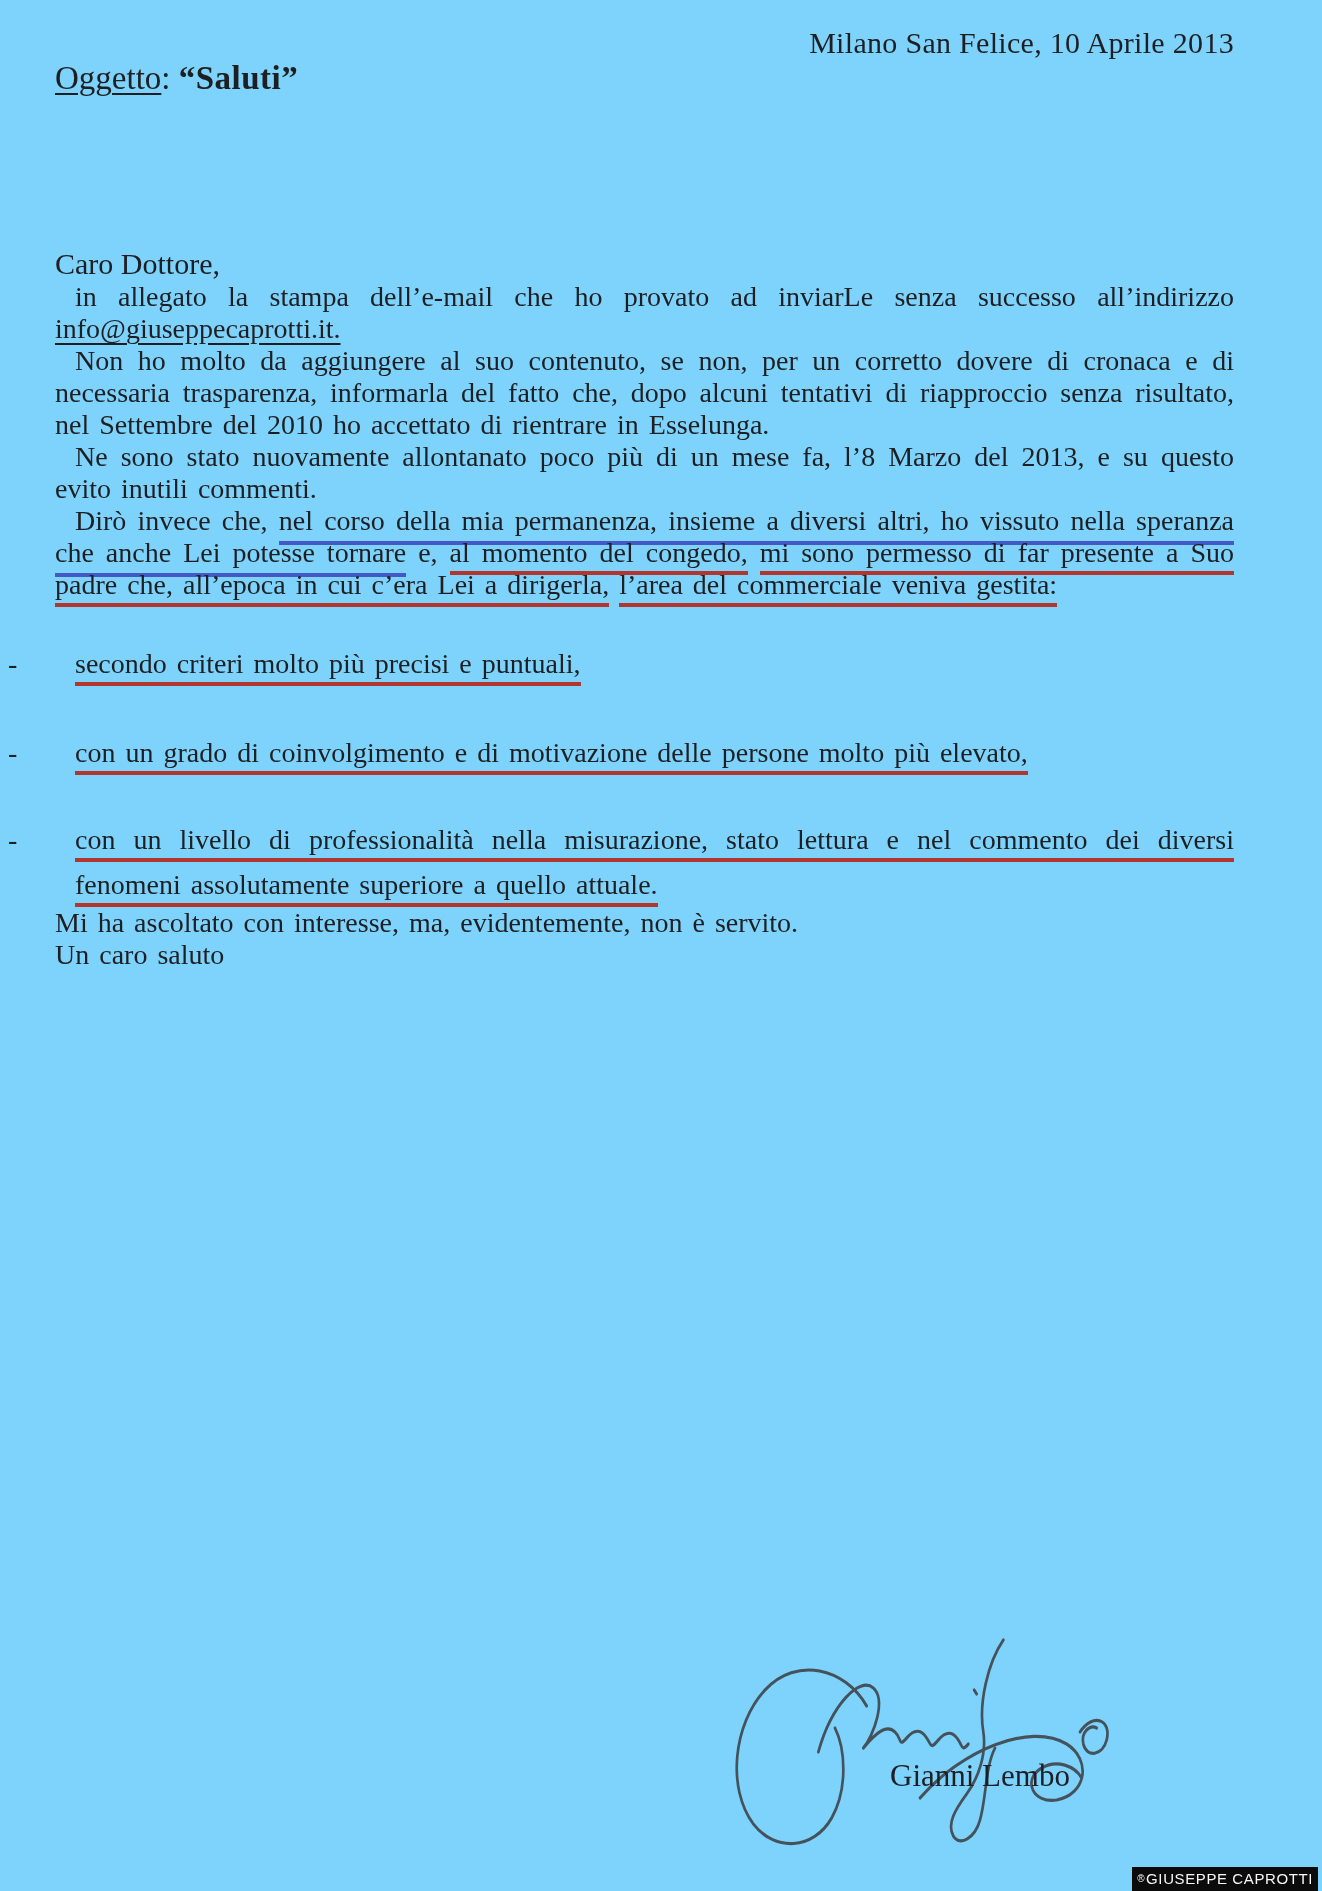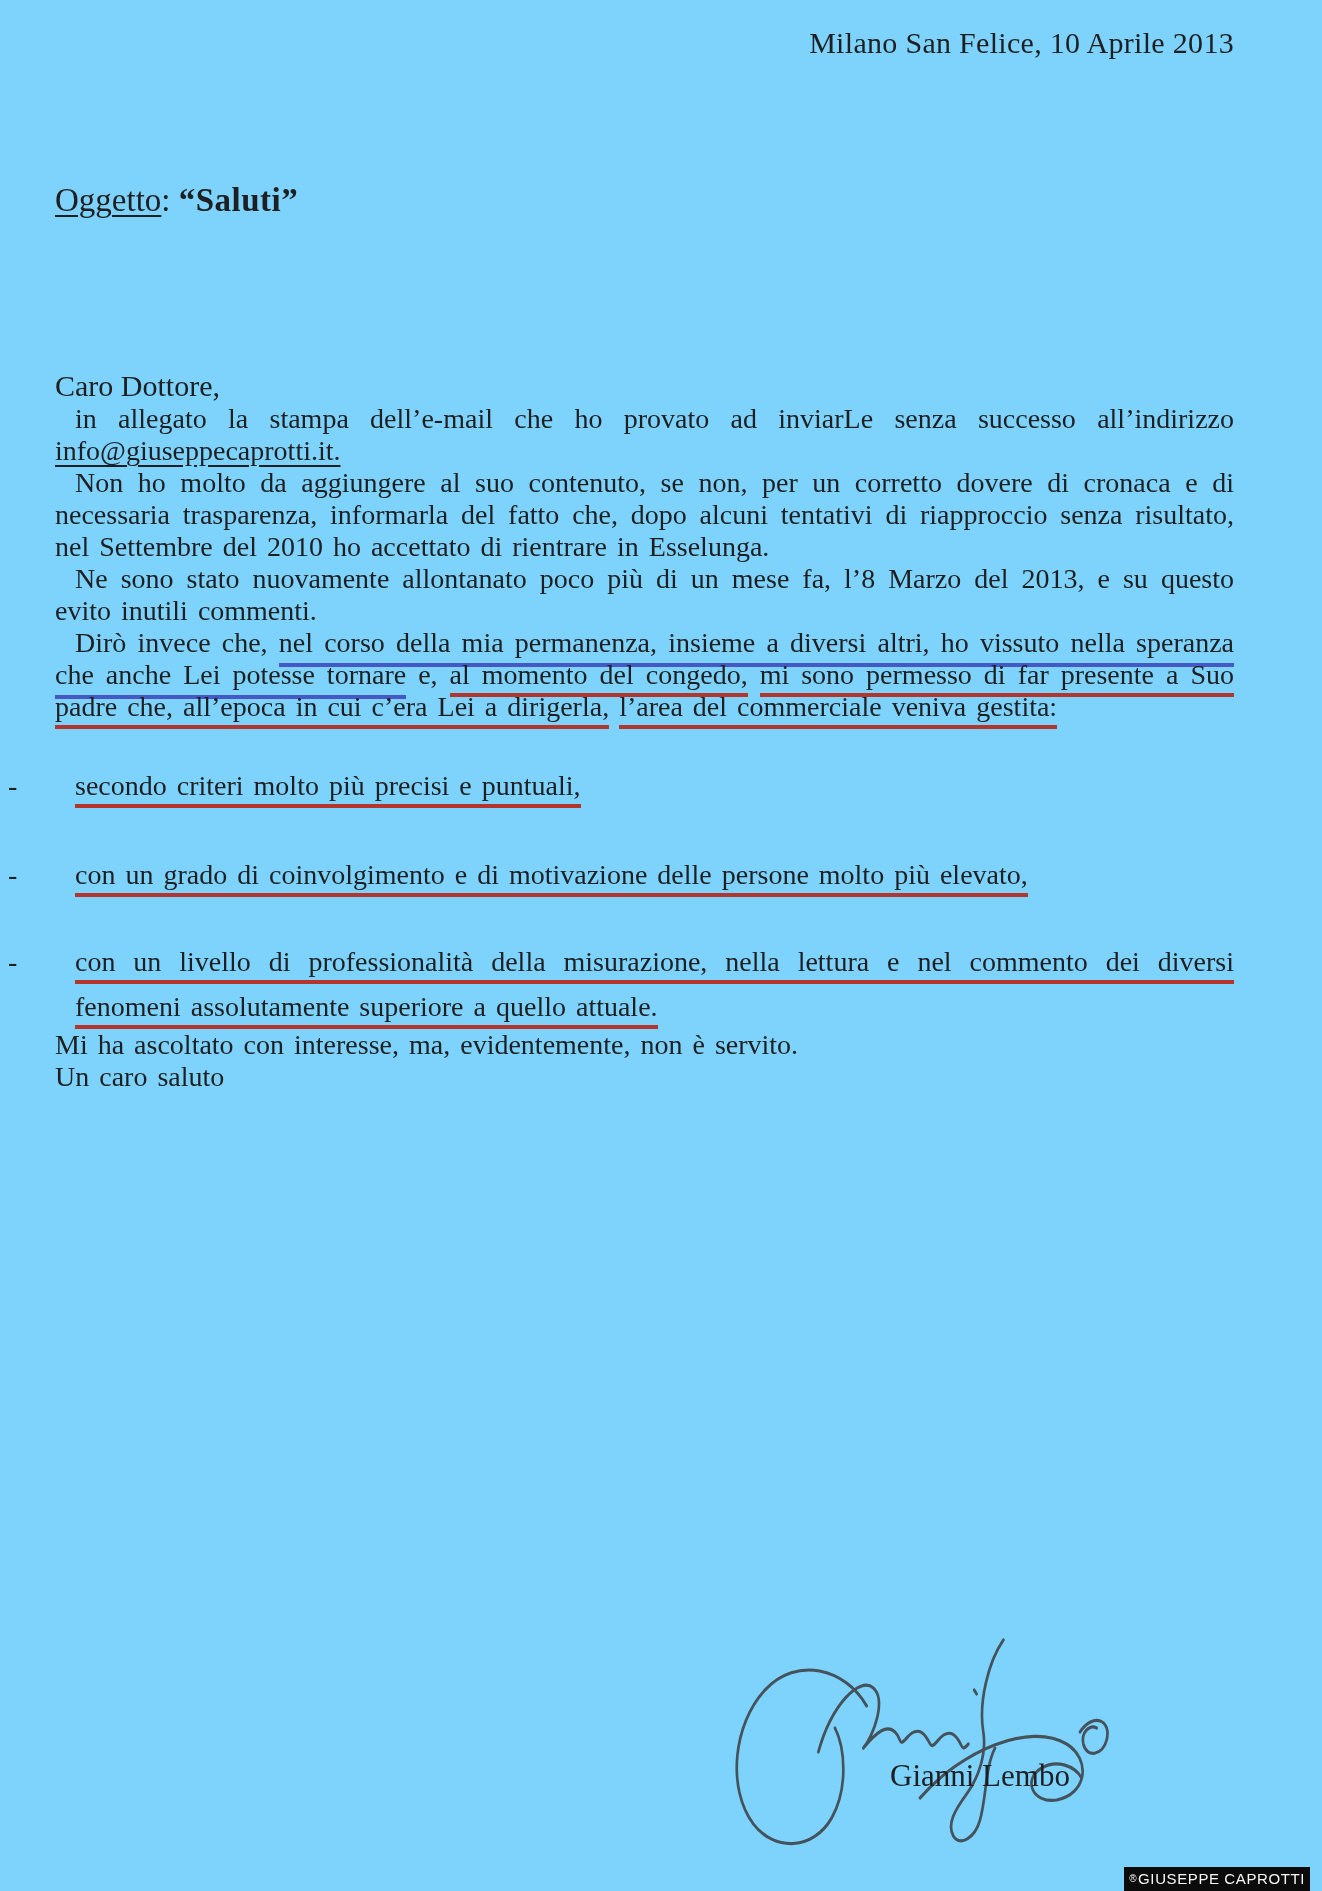--- a/index.html
+++ b/index.html
@@ -15,21 +15,20 @@
   }
   .content{
     padding:26px 88px 0 55px;
   }
   .dateline{
     text-align:right;
     font-size:30px;
     letter-spacing:0.3px;
   }
   .subject{
-    margin-top:122px;
     font-size:33px;
   }
   .subject-label{text-decoration:underline;text-underline-offset:4px;text-decoration-thickness:2px;}
   .subject-value{font-weight:bold;letter-spacing:0.5px;}
   .salutation{
     margin-top:150px;
     font-size:30px;
   }
   p.para{
     margin:0;
@@ -76,21 +75,21 @@
   }
   .sig-area svg{position:absolute;left:0;top:0;}
   .sig-name{
     position:absolute;
     left:170px;top:130px;
     font-size:31px;
     white-space:nowrap;
   }
   .watermark{
     position:absolute;
-    right:12px;bottom:0;
+    right:4px;bottom:0;
     background:#0b0b0b;
     color:#f7f7f7;
     font-family:"Liberation Sans","DejaVu Sans",sans-serif;
     font-size:15px;
     letter-spacing:0.6px;
     padding:3px 5px 4px 5px;
     line-height:17px;
   }
   .wm-mark{font-size:10px;vertical-align:2px;margin-right:1px;}
 </style>
@@ -125,21 +124,21 @@
       <span class="bullet-text"><span class="u-red">secondo criteri molto più precisi e puntuali,</span></span>
     </div>
 
     <div class="bullet b2">
       <span class="dash">-</span>
       <span class="bullet-text"><span class="u-red">con un grado di coinvolgimento e di motivazione delle persone molto più elevato,</span></span>
     </div>
 
     <div class="bullet b3">
       <span class="dash">-</span>
-      <span class="bullet-text"><span class="u-red">con un livello di professionalità della misurazione, nella lettura e nel commento dei diversi fenomeni assolutamente superiore a quello attuale.</span></span>
+      <span class="bullet-text"><span class="u-red">con un livello di professionalità nella misurazione, stato lettura e nel commento dei diversi fenomeni assolutamente superiore a quello attuale.</span></span>
     </div>
 
     <p class="para p-listen">Mi ha ascoltato con interesse, ma, evidentemente, non è servito.</p>
 
     <p class="para p-closing">Un caro saluto</p>
 
   </div>
 
   <div class="sig-area">
     <svg width="400" height="235" viewBox="0 0 480 235" preserveAspectRatio="none">

